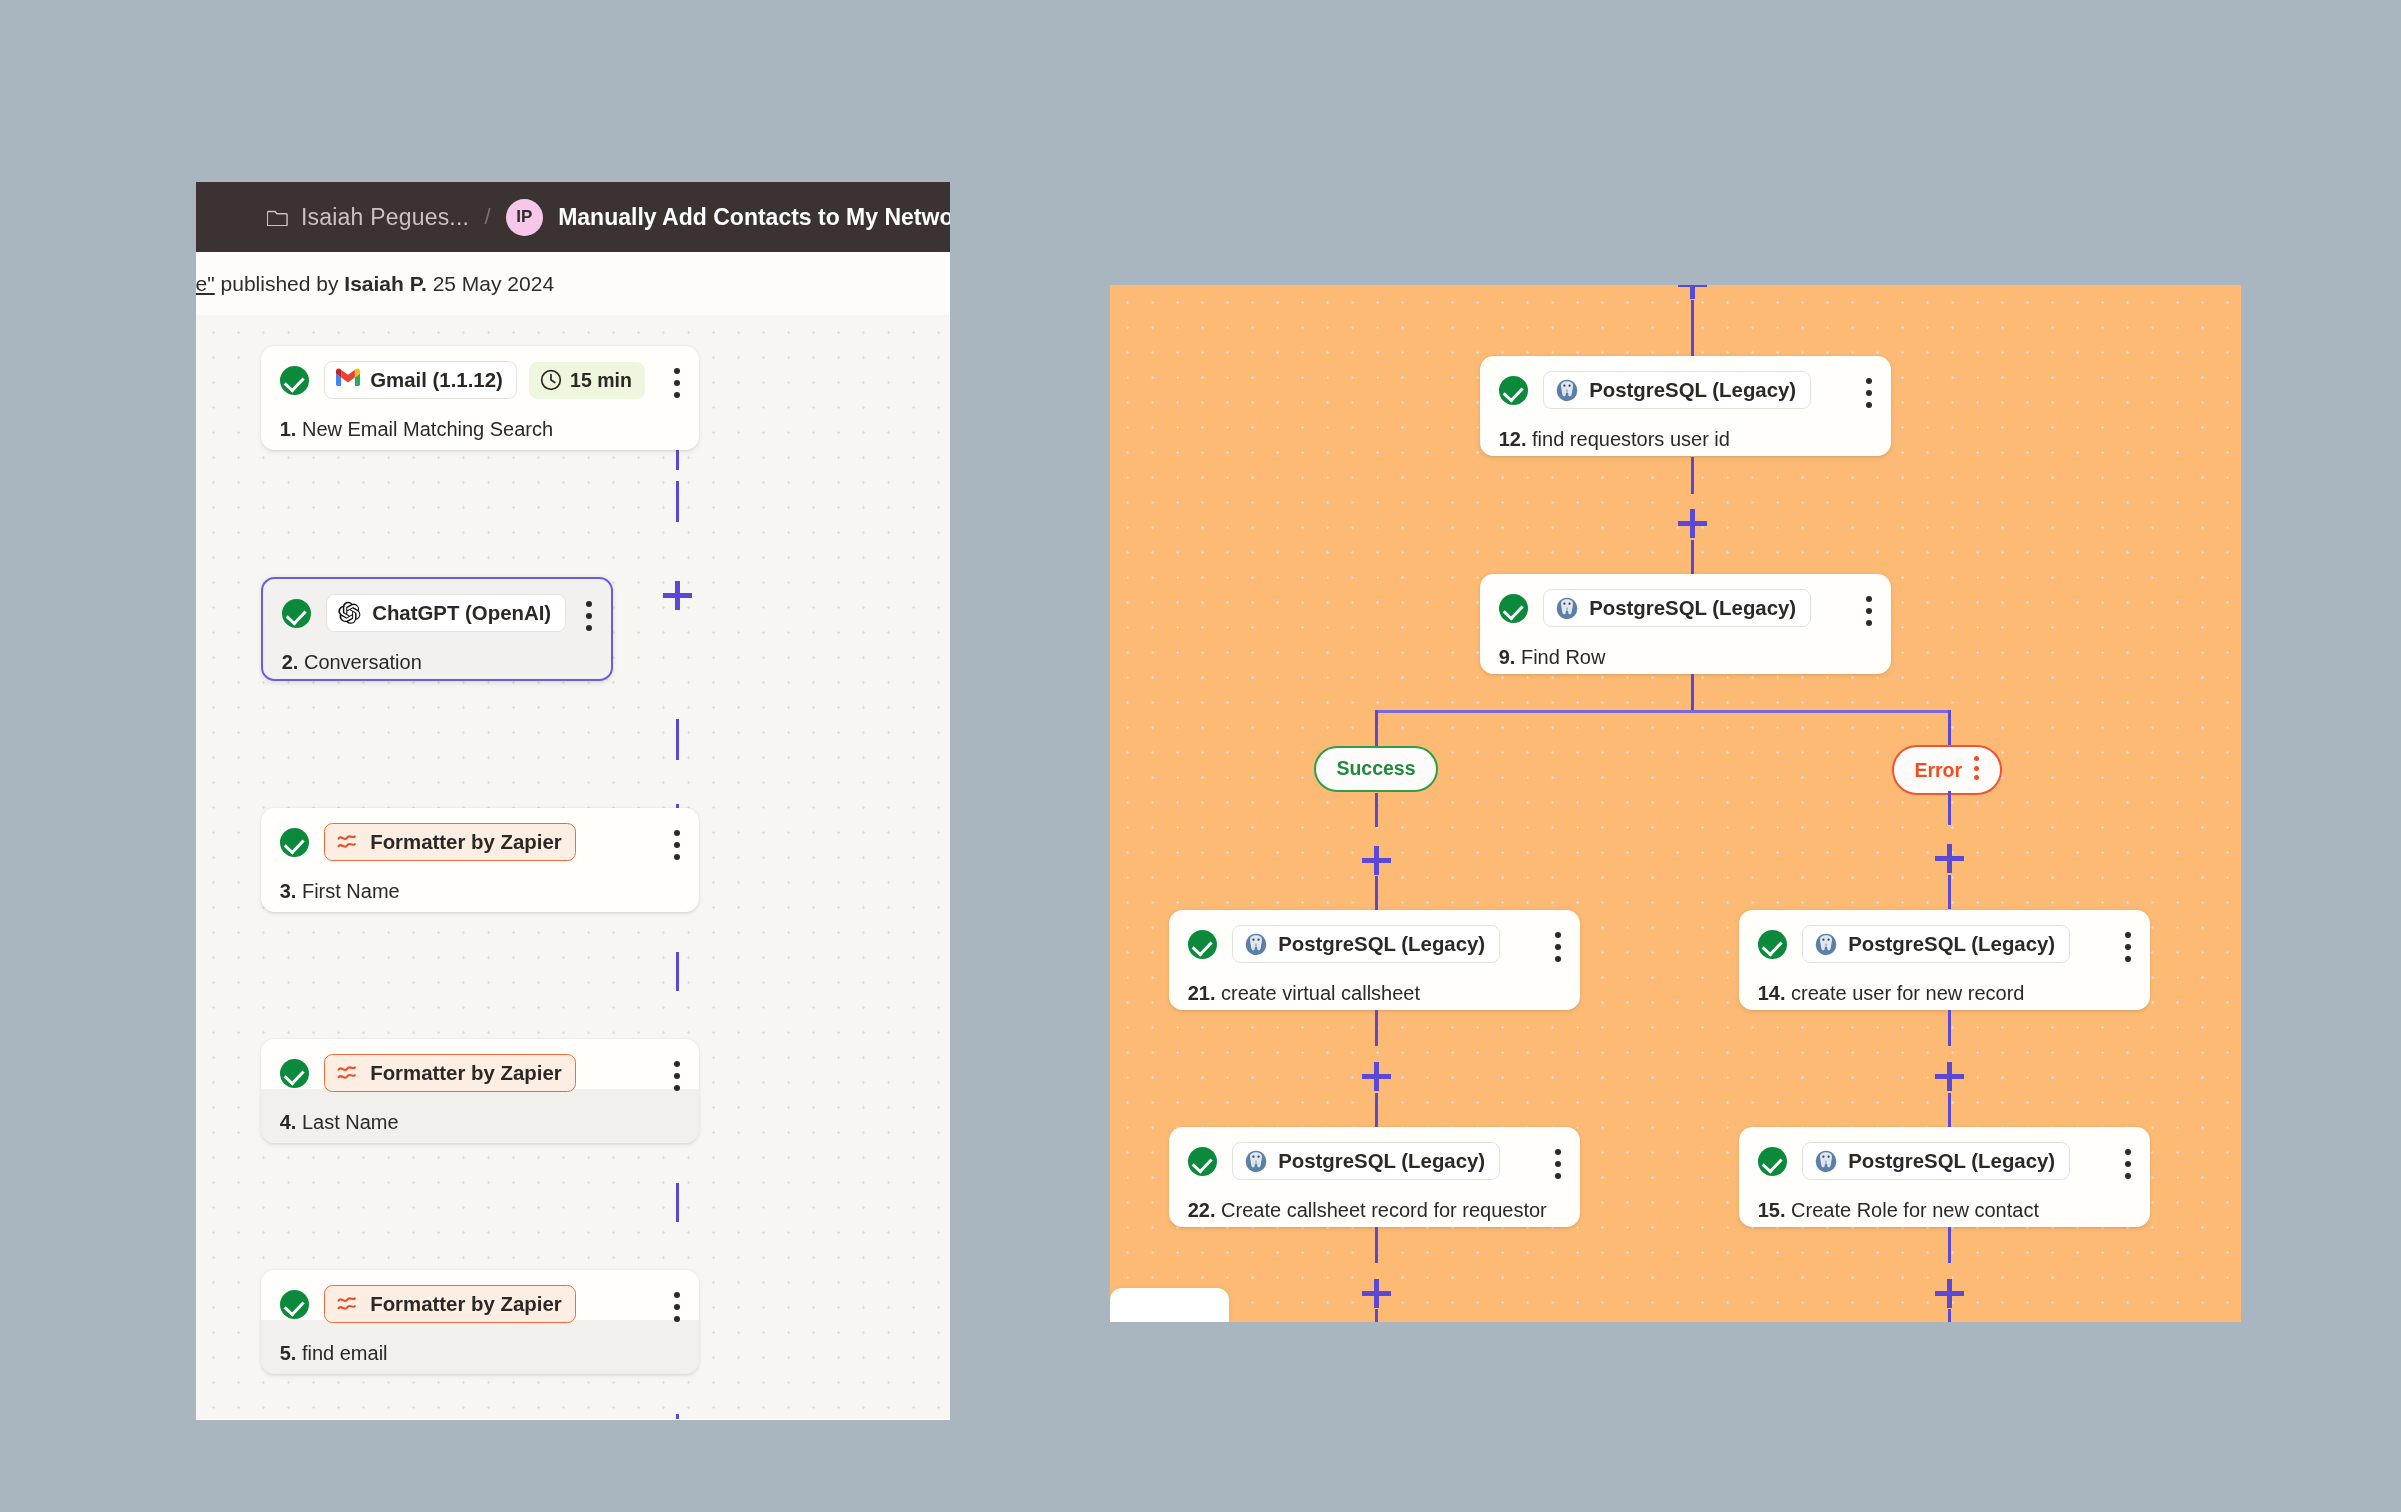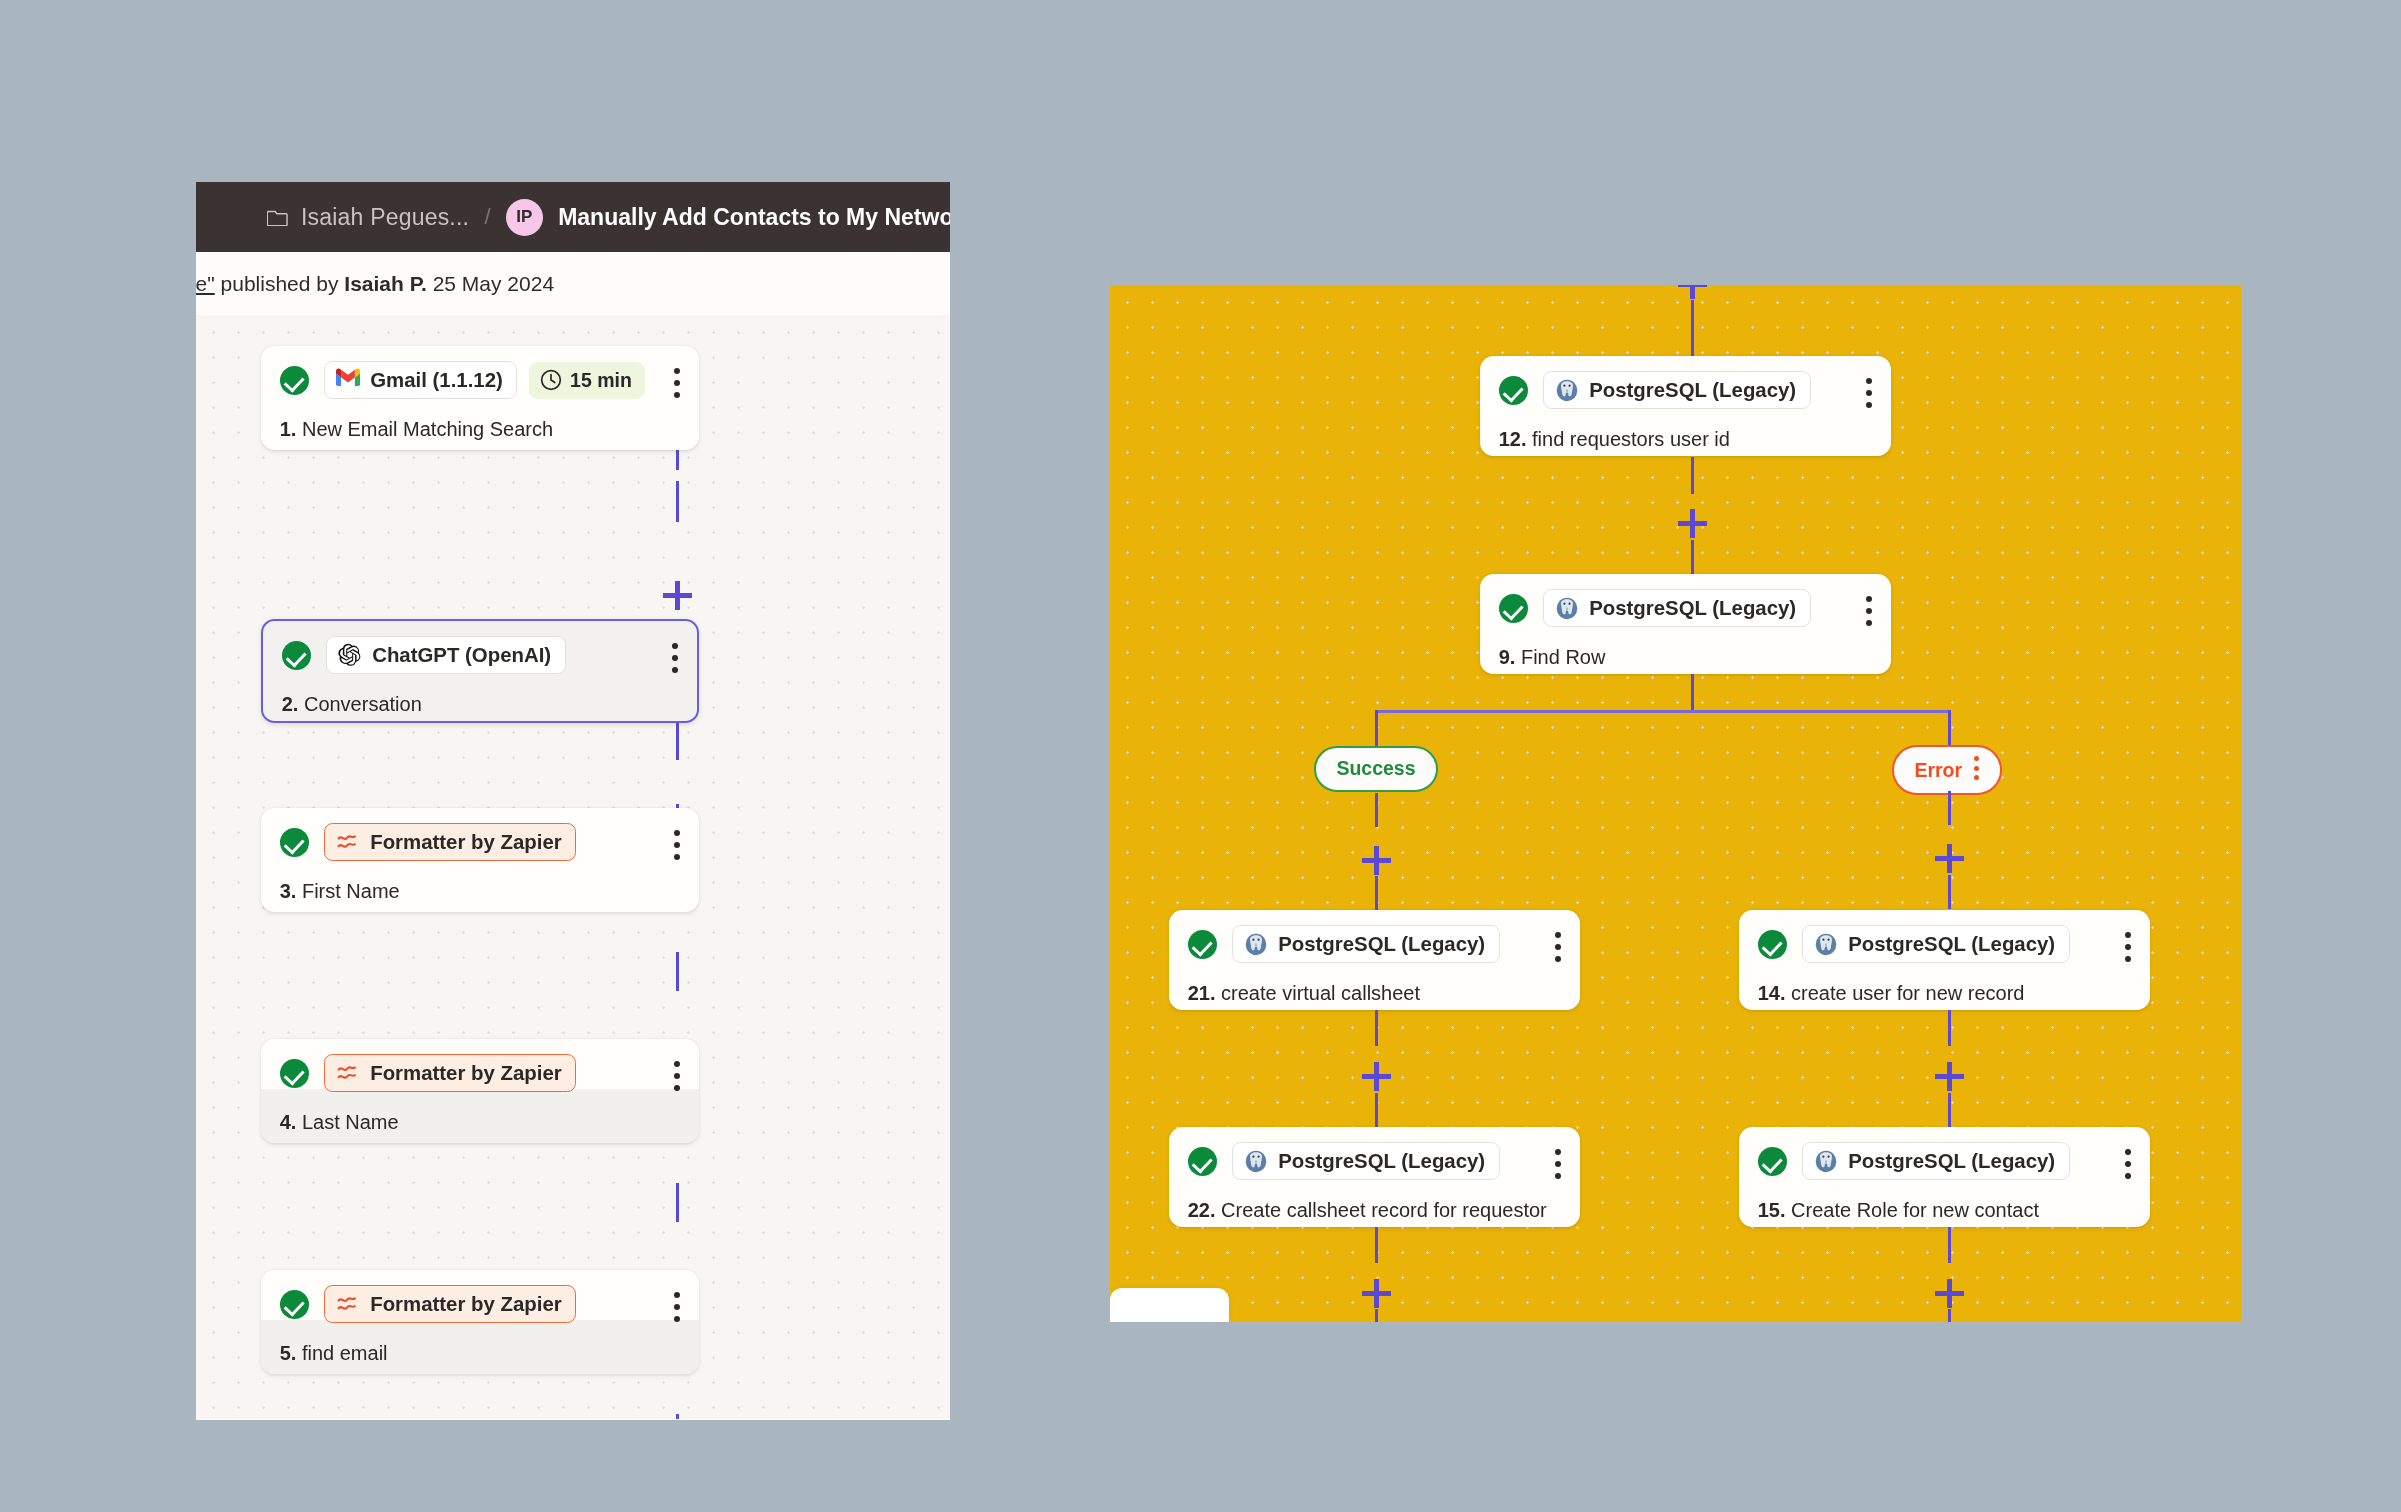--- a/index.html
+++ b/index.html
@@ -8,21 +8,21 @@
     background: #a9b6bf;
     font-family: "Liberation Sans", sans-serif;
     overflow: hidden;
   }
   #root { position: relative; width: 2401px; height: 1513px; }
 
   
   .panel {
     position: absolute;
     overflow: hidden;
-    background: #eab308;
+    background: #fdba74;
   }
   .canvas-dots {
     position: absolute; inset: 0;
     background-image: radial-gradient(#e0ddd6 1.4px, transparent 1.4px);
     background-size: 25px 25px;
     background-position: 5.1px 5.1px;
   }
 
   
   #panel-left { left: 196px; top: 182px; width: 754px; height: 1238px; background: #ffffff; padding-left: 36px; }
@@ -237,21 +237,21 @@
         <div class="kebab">
             <i></i>
             <i></i>
             <i></i>
           </div>
         <div class="card-title">
           <b>1.</b><span> New Email Matching Search</span>
         </div>
       </div>
 
-      <div class="card selected" style="left:65px; top:262px; width:438px; height:104px;margin-top:42px;">
+      <div class="card selected" style="left:65px; top:262px; width:352px; height:104px;">
         <div class="card-top">
           <span class="check"></span>
           <span class="app-badge">
             <span class="app-ico">
               <svg viewBox="0 0 28 28" width="24" height="24">
                 <path d="M24.3 11.5a6.3 6.3 0 0 0-.6-5.2 6.5 6.5 0 0 0-7-3.1A6.4 6.4 0 0 0 11.9.9a6.5 6.5 0 0 0-6.2 4.5 6.4 6.4 0 0 0-4.3 3.1 6.5 6.5 0 0 0 .8 7.6 6.3 6.3 0 0 0 .6 5.2 6.5 6.5 0 0 0 7 3.1 6.4 6.4 0 0 0 4.8 2.2 6.5 6.5 0 0 0 6.2-4.5 6.4 6.4 0 0 0 4.3-3.1 6.5 6.5 0 0 0-.8-7.5zM15 25.2a4.8 4.8 0 0 1-3.1-1.1l.15-.09 5.2-3a.85.85 0 0 0 .43-.74v-7.3l2.2 1.27a.08.08 0 0 1 .04.06v6.07a4.85 4.85 0 0 1-4.9 4.83zM4.5 20.7a4.8 4.8 0 0 1-.58-3.25l.15.09 5.2 3a.85.85 0 0 0 .85 0l6.35-3.66v2.54a.08.08 0 0 1-.03.07l-5.26 3.03a4.85 4.85 0 0 1-6.63-1.78zM3.14 9.4a4.8 4.8 0 0 1 2.52-2.12v6.18a.84.84 0 0 0 .42.73l6.32 3.65-2.2 1.27a.08.08 0 0 1-.08 0L4.82 16.05A4.85 4.85 0 0 1 3.14 9.4zm18.06 4.2l-6.35-3.67 2.2-1.27a.08.08 0 0 1 .08 0l5.27 3.04a4.84 4.84 0 0 1-.75 8.73v-6.1a.84.84 0 0 0-.45-.73zm2.19-3.3l-.15-.09-5.19-3.02a.85.85 0 0 0-.86 0L10.85 10.9V8.35a.08.08 0 0 1 .03-.07l5.26-3.03a4.84 4.84 0 0 1 7.19 5.02zM9.65 14.8l-2.2-1.27a.08.08 0 0 1-.04-.06V7.4a4.84 4.84 0 0 1 7.94-3.72l-.15.08-5.2 3a.85.85 0 0 0-.43.74zm1.2-2.58l2.83-1.63 2.83 1.63v3.27l-2.83 1.63-2.83-1.63z" fill="#10100f"></path>
               </svg>
             </span>
             <span>ChatGPT (OpenAI)</span>
           </span>

